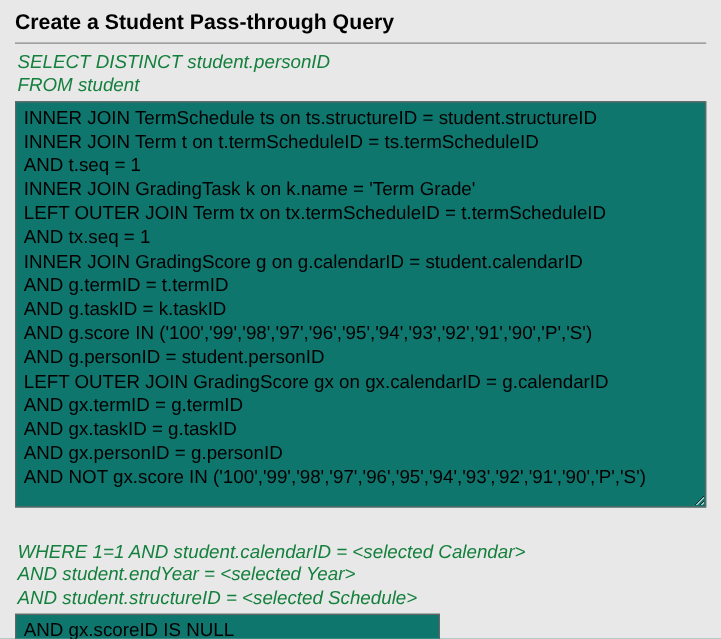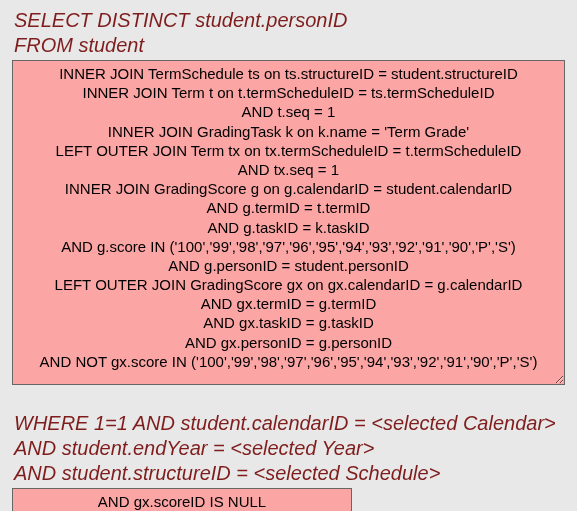--- a/index.html
+++ b/index.html
@@ -17,57 +17,57 @@
     .section-title {
       font-size: 17px;
       font-weight: bold;
       color: #000;
       border-bottom: 1px solid #888;
       padding-bottom: 6px;
       margin-bottom: 6px;
     }
     .fixed-text {
       font-style: italic;
-      font-size: 20px;
-      color: #7f1d1d;
+      font-size: 15px;
+      color: #15803d;
       line-height: 1.25;
       padding: 0 2px;
     }
     .textarea-wrap {
       margin-top: 2px;
       margin-bottom: 6px;
     }
     textarea {
       width: 100%;
-      background: #fca5a5;
+      background: #0f766e;
       border: 1px solid #666;
       font-family: Arial, Helvetica, sans-serif;
       font-size: 15px;
       line-height: 1.28;
       color: #000;
       padding: 3px 6px;
       resize: both;
       overflow: auto;
       white-space: pre;
-      text-align: center;
     }
     .ta-main {
       height: 325px;
     }
     .ta-bottom {
       width: 340px;
       height: 38px;
       resize: none;
       overflow: hidden;
     }
   </style>
 </head>
 <body>
 
 <div class="panel">
+  <div class="section-title">Create a Student Pass-through Query</div>
 
   <div class="fixed-text" style="white-space: pre-line;">SELECT DISTINCT student.personID
 FROM student</div>
 
   <div class="textarea-wrap">
     <textarea class="ta-main" spellcheck="false" style="">INNER JOIN TermSchedule ts on ts.structureID = student.structureID
 INNER JOIN Term t on t.termScheduleID = ts.termScheduleID
 AND t.seq = 1
 INNER JOIN GradingTask k on k.name = 'Term Grade'
 LEFT OUTER JOIN Term tx on tx.termScheduleID = t.termScheduleID

